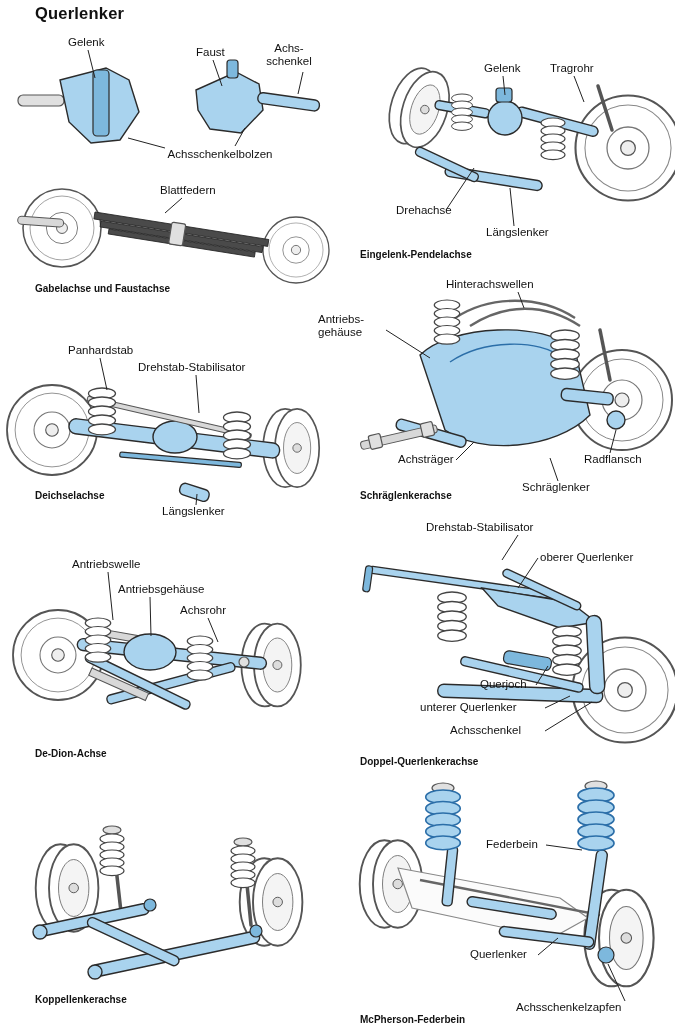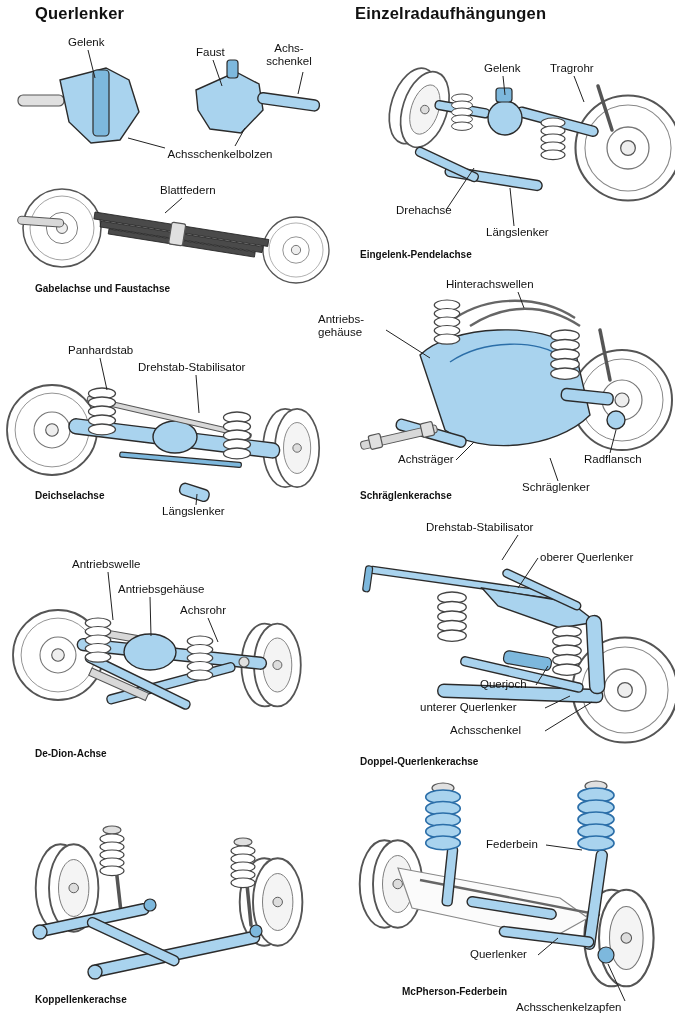--- a/index.html
+++ b/index.html
@@ -228,21 +228,20 @@
       <circle class="part2" cx="606" cy="955" r="8"></circle>
       <g>
         <path class="leader" d="M546,845 L582,850"></path>
         <path class="leader" d="M538,955 L558,938"></path>
         <path class="leader" d="M625,1001 L608,964"></path>
       </g>
     </g>
   </svg>
 
   <div class="txt header" style="left:35px; top:4px;">Querlenker</div>
-  <div class="txt header" style="left:355px; top:4px;">Einzelradaufhängungen</div>
 
   <div class="txt label" style="left:68px;  top:36px;">Gelenk</div>
   <div class="txt label" style="left:196px; top:46px;">Faust</div>
   <div class="txt label r" style="left:255px; top:42px; width:68px;">Achs-
 schenkel</div>
   <div class="txt label c" style="left:120px; top:148px; width:200px;">Achsschenkelbolzen</div>
   <div class="txt label" style="left:160px; top:184px;">Blattfedern</div>
   <div class="txt caption" style="left:35px; top:283px;">Gabelachse und Faustachse</div>
 
   <div class="txt label" style="left:68px;  top:344px;">Panhardstab</div>
@@ -273,16 +272,16 @@
 
   <div class="txt label" style="left:426px; top:521px;">Drehstab-Stabilisator</div>
   <div class="txt label" style="left:540px; top:551px;">oberer Querlenker</div>
   <div class="txt label" style="left:480px; top:678px;">Querjoch</div>
   <div class="txt label" style="left:420px; top:701px;">unterer Querlenker</div>
   <div class="txt label" style="left:450px; top:724px;">Achsschenkel</div>
   <div class="txt caption" style="left:360px; top:756px;">Doppel-Querlenkerachse</div>
 
   <div class="txt label" style="left:486px; top:838px;text-align:center;">Federbein</div>
   <div class="txt label" style="left:470px; top:948px;">Querlenker</div>
-  <div class="txt caption" style="left:360px; top:986px;margin-left:42px;">McPherson-Federbein</div>
+  <div class="txt caption" style="left:360px; top:1014px;">McPherson-Federbein</div>
   <div class="txt label" style="left:516px; top:1001px;">Achsschenkelzapfen</div>
 
 </div>
 
 </body></html>

